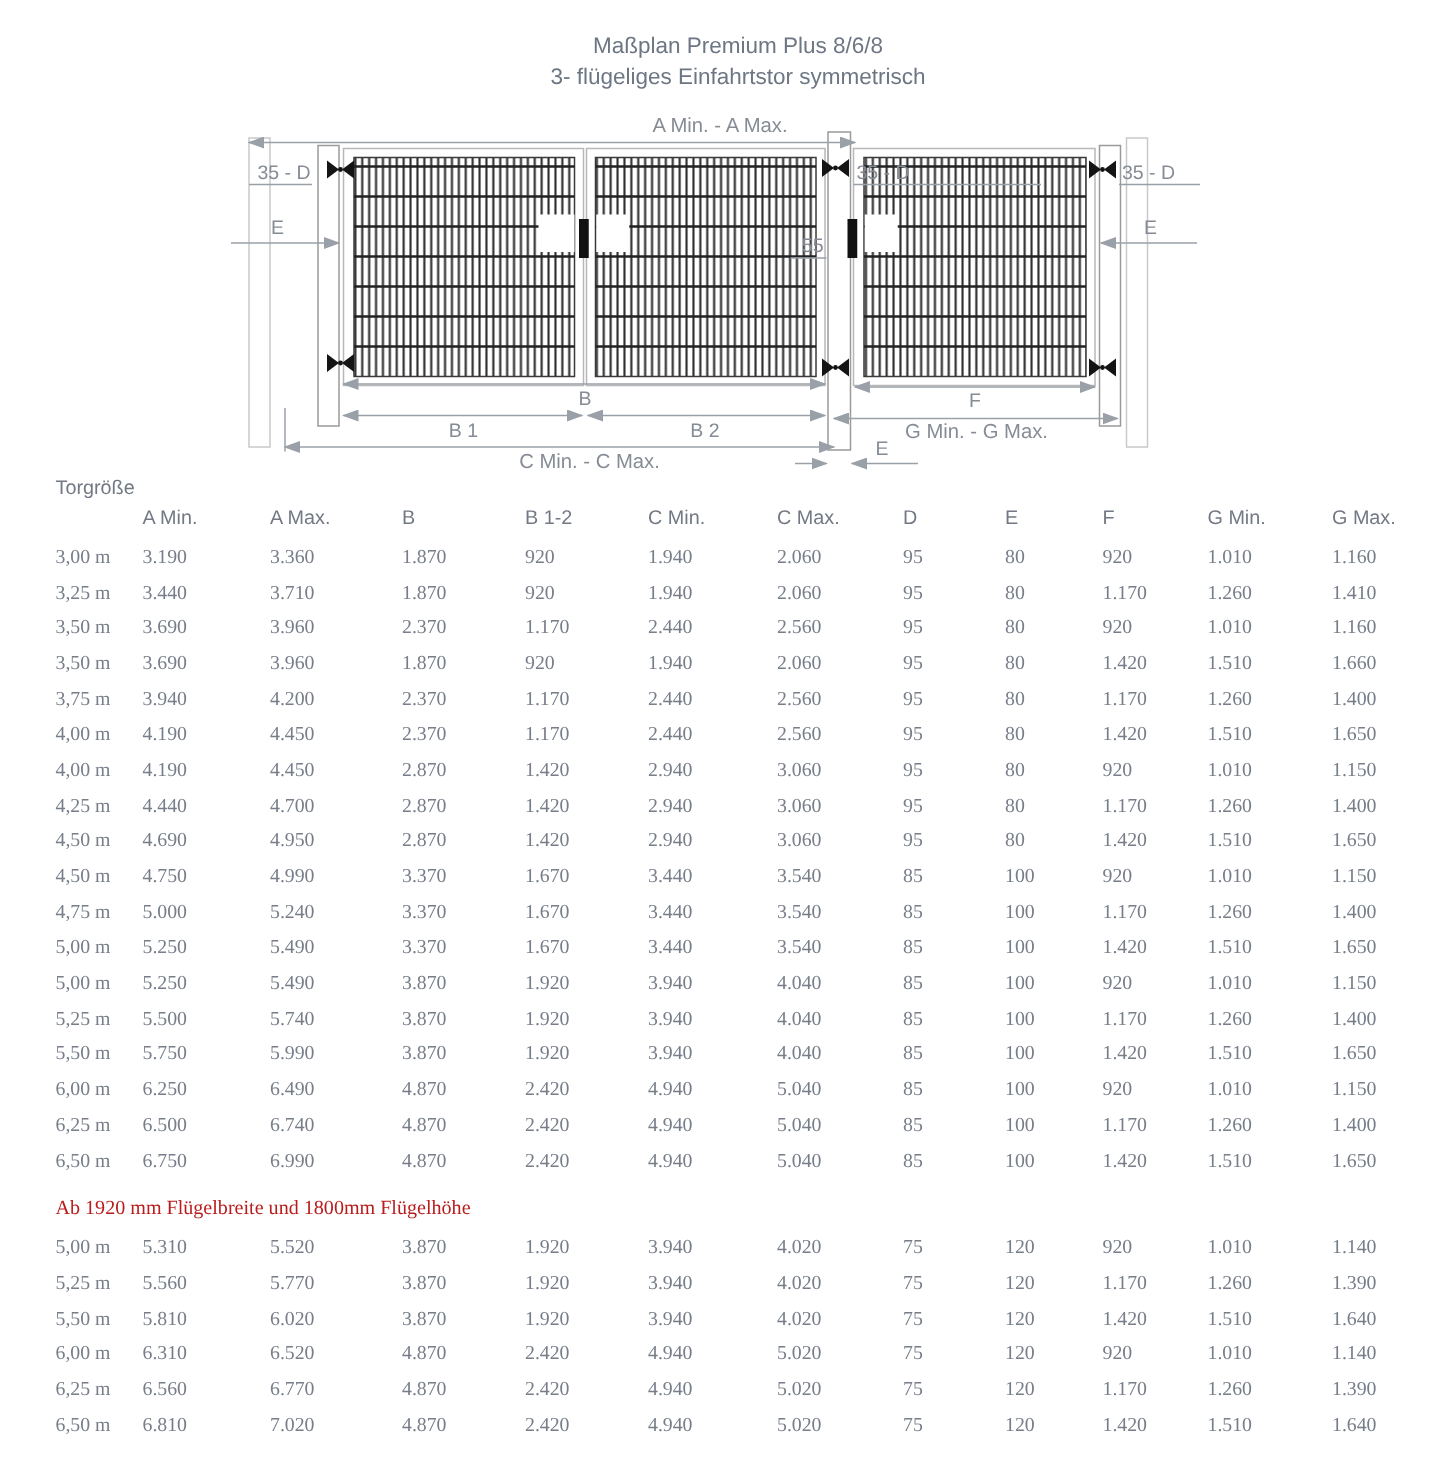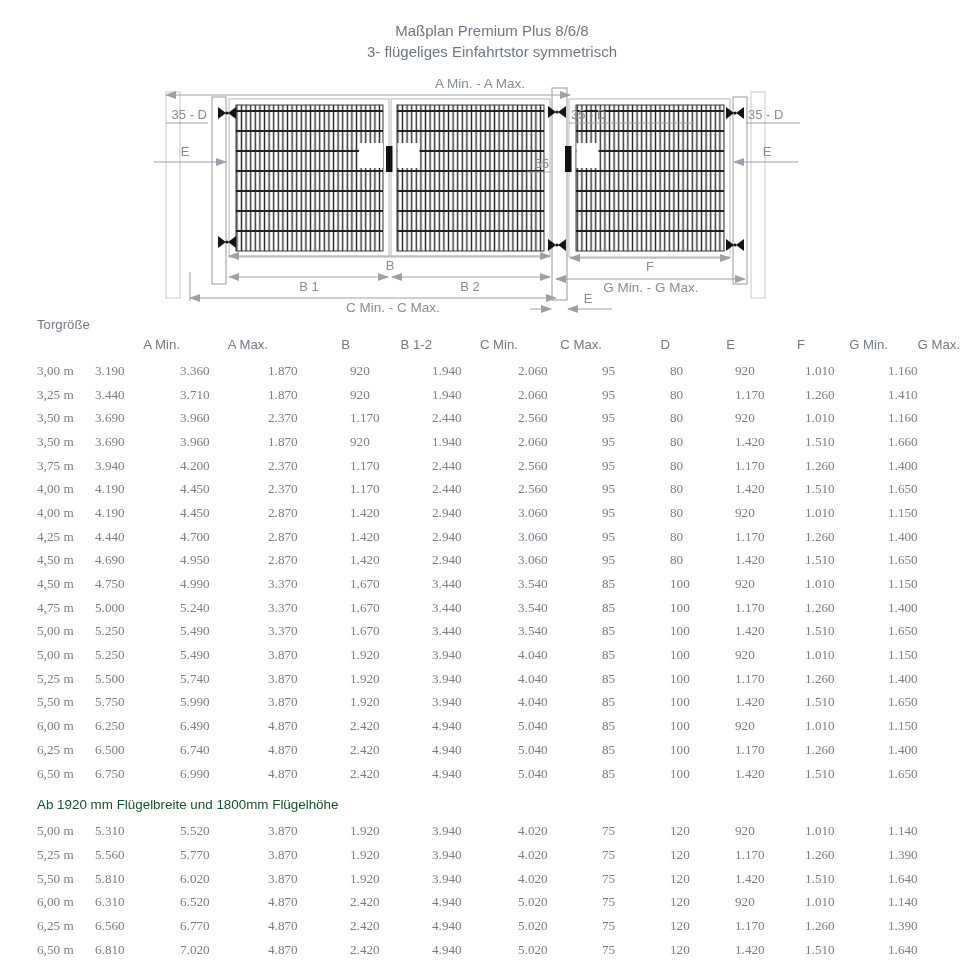--- a/index.html
+++ b/index.html
@@ -12,25 +12,25 @@
     color:#6d7683;font-size:15px;line-height:21px;padding-left:12px;
   }
   svg.diagram{position:absolute;top:72px;left:0;}
   .dimtext{font:13px "Liberation Sans",sans-serif;fill:#868c95;}
   .dimtext-lg{font:13.5px "Liberation Sans",sans-serif;fill:#868c95;}
 
   .table-wrap{position:absolute;top:314px;left:0;width:960px;color:#777e89;font-size:13.2px;}
   .grid{display:grid;grid-template-columns:58px 85px 88px 82px 82px 86px 84px 68px 65px 70px 83px 1fr;
         padding-left:37px;align-items:center;}
   .hdr1{height:20px;}
-  .hdr2{height:21px;text-align:right;}
+  .hdr2{height:21px;}
   .hdr1 .cell,.hdr2 .cell{color:#727984;}
   .rows .grid{height:23.7px;font-family:Liberation Serif, serif;}
   .rows{margin-top:4px;}
-  .note{padding-left:37px;margin-top:10px;height:20px;line-height:20px;color:#14532d;font-size:13.4px;}
+  .note{padding-left:37px;margin-top:10px;height:20px;line-height:20px;color:#b91c1c;font-size:13.4px;font-family:Liberation Serif, serif;}
   .cell{white-space:nowrap;}
 </style>
 </head>
 <body>
 
 <div class="title">
   <div>Maßplan Premium Plus 8/6/8</div>
   <div>3- flügeliges Einfahrtstor symmetrisch</div>
 </div>
 

